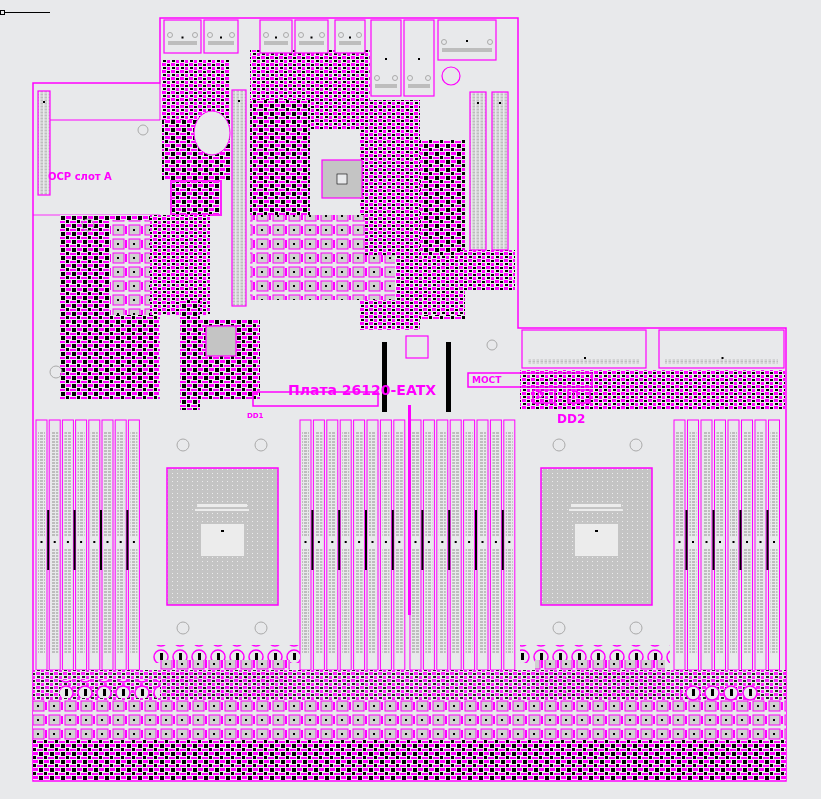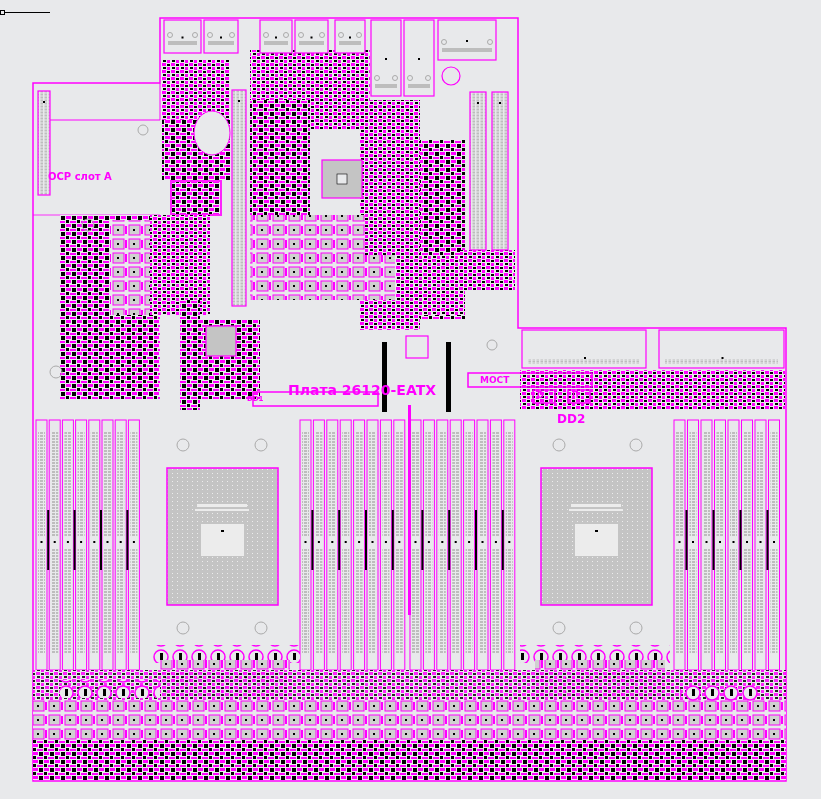--- a/index.html
+++ b/index.html
@@ -455,18 +455,18 @@
     </g>
   </svg>
 
   <div class="pin-indicator">
     <div class="sq"></div>
     <div class="ln"></div>
   </div>
 
   <div class="lbl" style="left:48px;top:126px;font-size:10px;margin-top:46px;">OCP слот A</div>
   <div class="lbl" style="left:288px;top:383px;font-size:14px;">Плата 26120-EATX</div>
-  <div class="lbl" style="left:472px;top:376px;font-size:9px;margin-left:8px;">МОСТ</div>
-  <div class="lbl" style="left:247px;top:396px;font-size:7px;">DD1</div>
+  <div class="lbl" style="left:472px;top:376px;font-size:9px;">МОСТ</div>
+  <div class="lbl" style="left:247px;top:413px;font-size:7px;">DD1</div>
   <div class="lbl" style="left:557px;top:413px;font-size:12px;">DD2</div>
   <div class="lbl" style="left:537px;top:392px;font-size:8px;">О</div>
   <div class="lbl" style="left:572px;top:392px;font-size:8px;">П</div>
 </div>
 
 </body></html>

